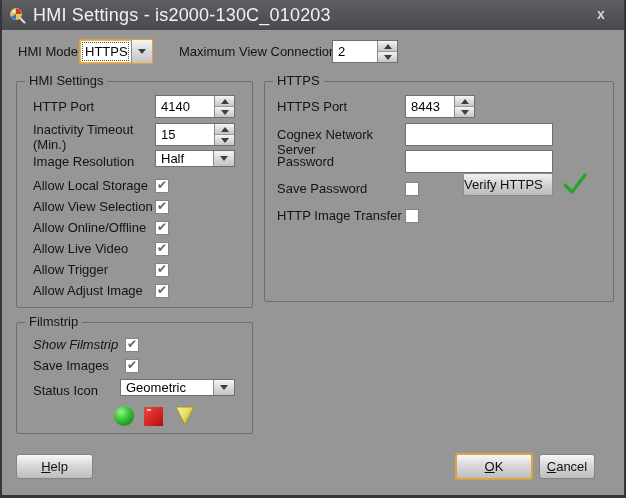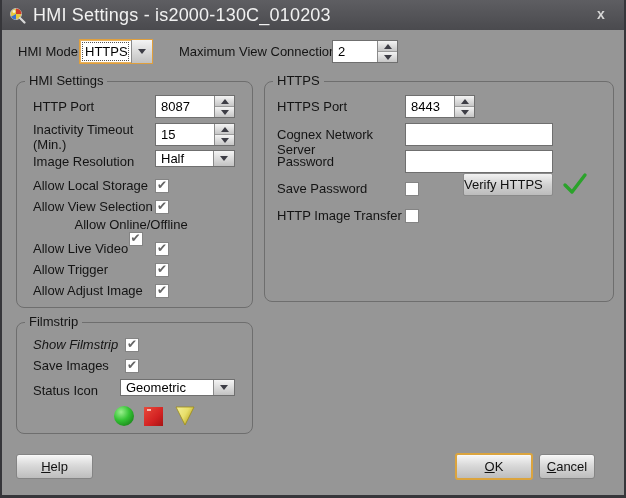--- a/index.html
+++ b/index.html
@@ -50,21 +50,21 @@
   
   .checkbox{
     width:14px;height:14px;background:#fff;border:1px solid #848484;box-sizing:border-box;
     position:relative;flex:0 0 auto;
   }
   .checkbox.on::after{
     content:"\2714";position:absolute;left:1px;top:-2px;font-size:12px;color:#666;
   }
   
   .group{
-    position:absolute;border:1px solid #6e6e6e;border-radius:8px;box-sizing:border-box;
+    position:absolute;border:1px solid #6e6e6e;border-radius:2px;box-sizing:border-box;
   }
   .group > .gtitle{
     position:absolute;top:-9px;left:8px;background:#969696;padding:0 4px;color:#141414;
   }
   
   .btn{
     box-sizing:border-box;border:1px solid #848484;border-radius:3px;
     background:linear-gradient(#f7f7f7,#d9d9d9 45%,#bdbdbd);
     display:flex;align-items:center;justify-content:center;color:#111;
     box-shadow:0 1px 0 rgba(255,255,255,.35) inset;
@@ -120,21 +120,21 @@
     </div>
   </div>
 
   <div class="group" style="left:14px;top:81px;width:237px;height:227px;">
     <span class="gtitle">HMI Settings</span>
 
     <div class="field-row" style="left:16px;top:17px;width:120px;">
       <span class="lbl">HTTP Port</span>
     </div>
     <div class="spin" style="position:absolute;left:138px;top:13px;width:80px;">
-      <div class="val">8087</div>
+      <div class="val">4140</div>
       <div class="btns">
         <div class="sb">
             <i class="tri-up"></i>
           </div>
         <div class="sb">
             <i class="tri-dn"></i>
           </div>
       </div>
     </div>
 
@@ -164,21 +164,21 @@
     </div>
 
     <div class="field-row" style="left:16px;top:93px;width:205px;height:21px;">
       <span class="lbl" style="width:122px;">Allow Local Storage</span>
       <span class="checkbox on"></span>
     </div>
     <div class="field-row" style="left:16px;top:114px;width:205px;height:21px;">
       <span class="lbl" style="width:122px;">Allow View Selection</span>
       <span class="checkbox on"></span>
     </div>
-    <div class="field-row" style="left:16px;top:135px;width:205px;height:21px;flex-direction:column;">
+    <div class="field-row" style="left:16px;top:135px;width:205px;height:21px;">
       <span class="lbl" style="width:122px;">Allow Online/Offline</span>
       <span class="checkbox on"></span>
     </div>
     <div class="field-row" style="left:16px;top:156px;width:205px;height:21px;">
       <span class="lbl" style="width:122px;">Allow Live Video</span>
       <span class="checkbox on"></span>
     </div>
     <div class="field-row" style="left:16px;top:177px;width:205px;height:21px;">
       <span class="lbl" style="width:122px;">Allow Trigger</span>
       <span class="checkbox on"></span>

